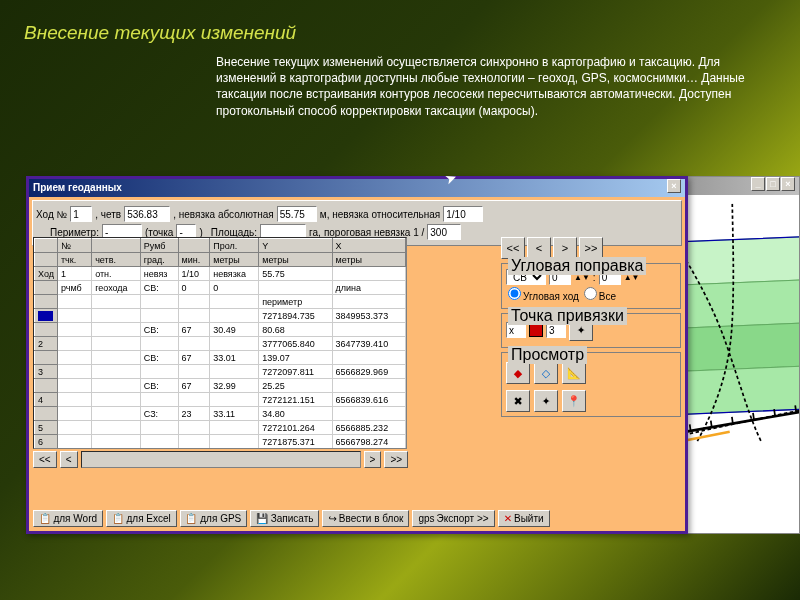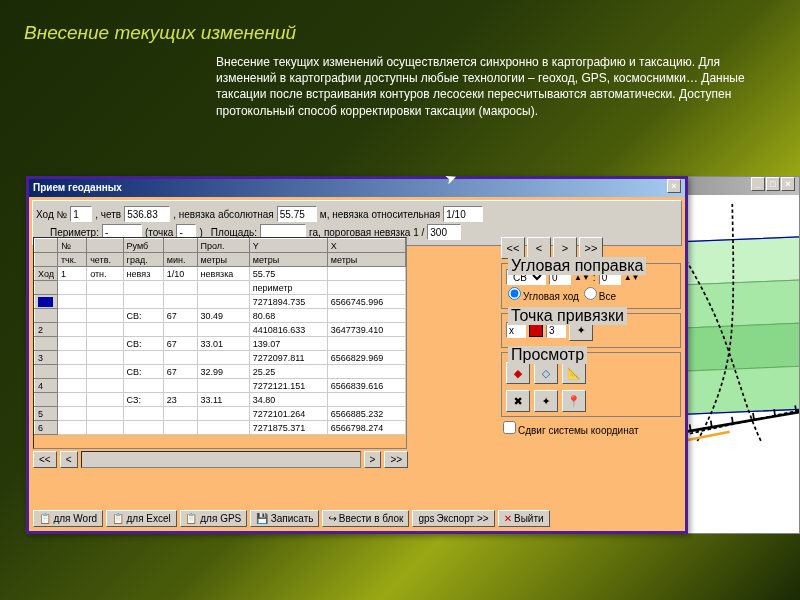--- a/index.html
+++ b/index.html
@@ -165,56 +165,66 @@
             <td>1</td>
             <td>отн.</td>
             <td>невяз</td>
             <td>1/10</td>
             <td>невязка</td>
             <td>55.75</td>
             <td></td>
           </tr>
           <tr>
             <td class="rh"></td>
+            <td>рчмб</td>
+            <td>геохода</td>
+            <td>СВ:</td>
+            <td>0</td>
+            <td>0</td>
+            <td></td>
+            <td>длина</td>
+          </tr>
+          <tr>
+            <td class="rh"></td>
             <td></td>
             <td></td>
             <td></td>
             <td></td>
             <td></td>
             <td>периметр</td>
             <td></td>
           </tr>
           <tr>
             <td class="rh"><span style="background:#00a;color:#fff;padding:0 6px">&nbsp;</span></td>
             <td></td>
             <td></td>
             <td></td>
             <td></td>
             <td></td>
             <td>7271894.735</td>
-            <td>6566745.996</td>
+            <td>3849953.373</td>
           </tr>
           <tr>
             <td class="rh"></td>
             <td></td>
             <td></td>
             <td>СВ:</td>
             <td>67</td>
             <td>30.49</td>
             <td>80.68</td>
             <td></td>
           </tr>
           <tr>
             <td class="rh">2</td>
             <td></td>
             <td></td>
             <td></td>
             <td></td>
             <td></td>
-            <td>4410816.633</td>
+            <td>3777065.840</td>
             <td>3647739.410</td>
           </tr>
           <tr>
             <td class="rh"></td>
             <td></td>
             <td></td>
             <td>СВ:</td>
             <td>67</td>
             <td>33.01</td>
             <td>139.07</td>
@@ -327,23 +337,20 @@
         <span class="iconbtn" style="color:#c00">◆</span>
         <span class="iconbtn" style="color:#06c">◇</span>
         <span class="iconbtn">📐</span>
       </div>
       <div class="iconrow">
         <span class="iconbtn">✖</span>
         <span class="iconbtn">✦</span>
         <span class="iconbtn">📍</span>
       </div>
     </div>
-    <div class="row">
-      <label><input type="checkbox" style=""><span>Сдвиг системы координат</span></label>
-    </div>
   </div>
 
   <div class="bottombar">
     <span class="btn">
         <span>📋</span>
         <span>для Word</span>
       </span>
     <span class="btn">
         <span>📋</span>
         <span>для Excel</span>

